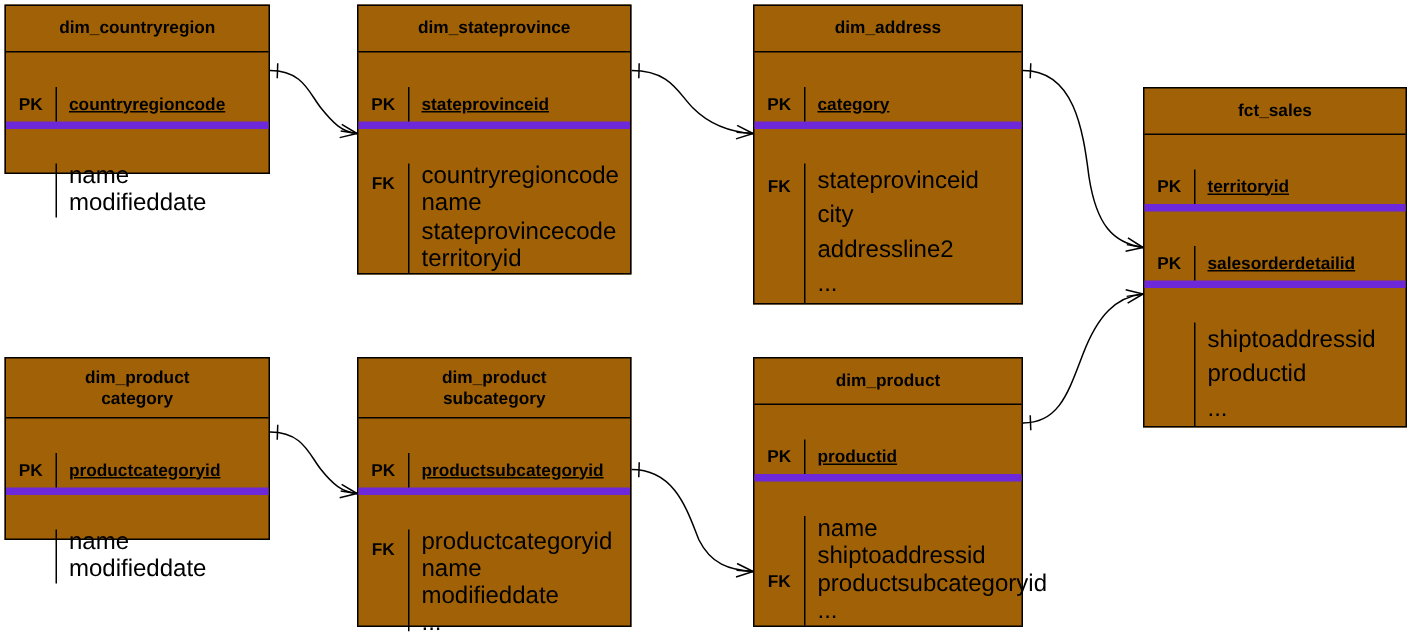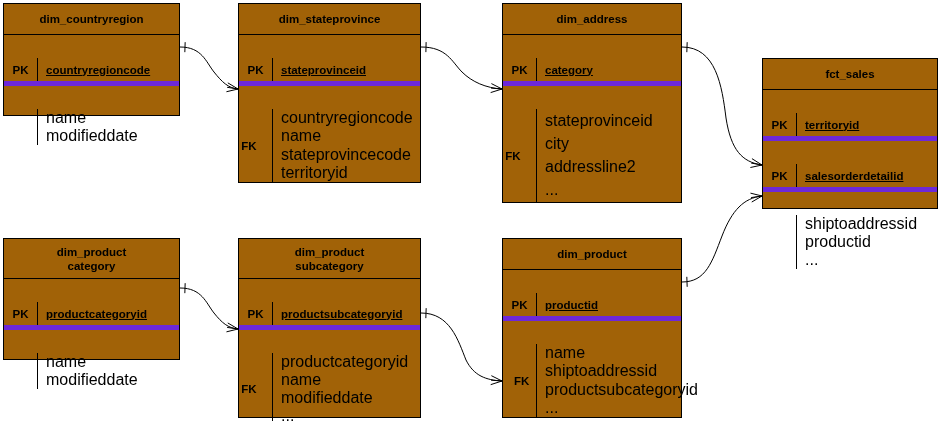--- a/index.html
+++ b/index.html
@@ -84,21 +84,21 @@
   .name-cell.pk {
     font-weight: bold;
     text-decoration: underline;
   }
   .key-col {
     box-sizing: border-box;
     width: 34px;
     flex: 0 0 34px;
     border-right: 1px solid #000000;
     display: flex;
-    flex-direction: row;
+    flex-direction: column;
   }
   .key-col-cell {
     flex: 1 1 auto;
     display: flex;
     align-items: center;
     justify-content: center;
     font-weight: bold;
     font-size: 11.5px;
     color: #000000;
   }
@@ -225,21 +225,21 @@
             <div class="key-col-cell"></div>
           </div>
           <div class="name-col">
             <div class="name-col-cell">stateprovinceid</div>
             <div class="name-col-cell">city</div>
             <div class="name-col-cell">addressline2</div>
             <div class="name-col-cell">...</div>
           </div>
         </div>
       </div>
-      <div class="entity" style="left: 762px; top: 58px; width: 176px; height: 151px;">
+      <div class="entity" style="left: 762px; top: 58px; width: 176px; height: 227px; justify-content: flex-end;">
         <div class="entity-title" style="height: 31px; flex: 0 0 31px;">fct_sales</div>
         <div class="attr-row sep" style="flex: 0 0 28px;">
           <div class="key-cell">PK</div>
           <div class="name-cell pk">territoryid</div>
         </div>
         <div class="attr-row sep" style="flex: 0 0 28px;">
           <div class="key-cell">PK</div>
           <div class="name-cell pk">salesorderdetailid</div>
         </div>
         <div class="split-body">

